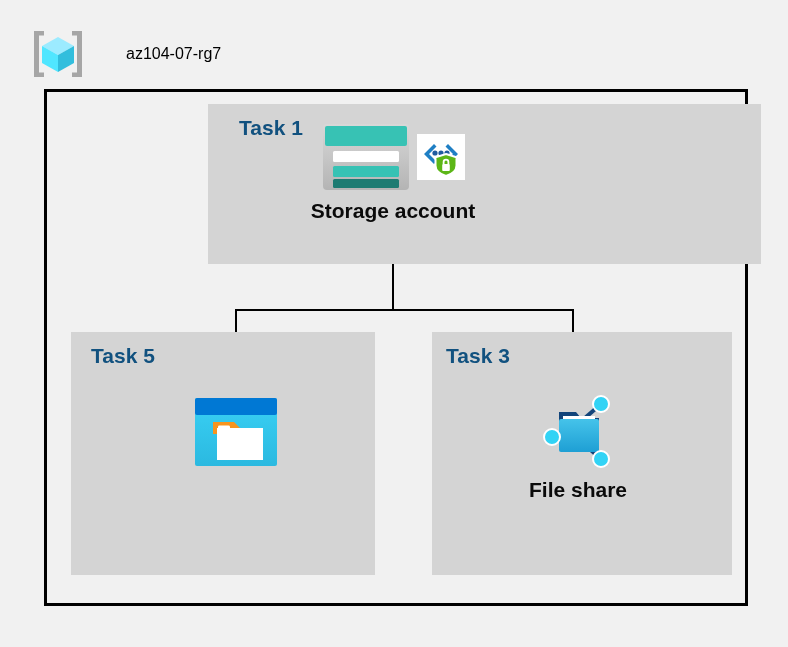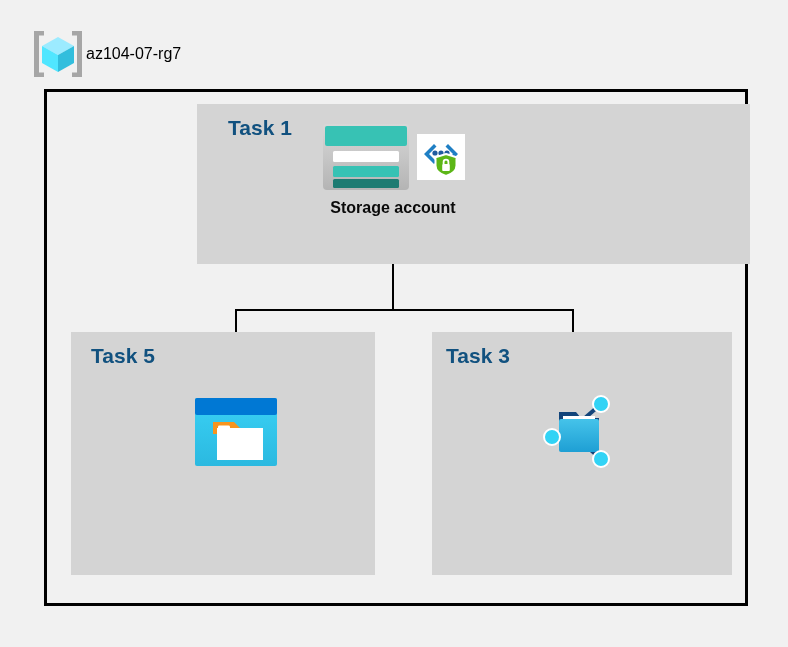--- a/index.html
+++ b/index.html
@@ -17,20 +17,21 @@
 
   
   #rg-header {
     position: absolute;
     left: 30px;
     top: 25px;
     width: 340px;
     height: 58px;
     display: flex;
     align-items: center;
+    gap: 40px;
   }
   #rg-icon {
     width: 56px;
     height: 52px;
     flex: 0 0 auto;
     display: block;
   }
 
   
   #rg-boundary {
@@ -42,21 +43,21 @@
     border: 3px solid #000000;
     box-sizing: border-box;
   }
 
   
   .task-panel {
     position: absolute;
     background: #d4d4d4;
     box-sizing: border-box;
   }
-  #panel-task1 { left: 197px; top: 104px;  width: 553px; height: 160px; }
+  #panel-task1 { left: 208px; top: 104px;  width: 553px; height: 160px; }
   #panel-task5 { left: 71px;  top: 332px;  width: 304px; height: 243px; }
   #panel-task3 { left: 432px; top: 332px;  width: 300px; height: 243px; }
 
   .task-label {
     position: absolute;
     font-size: 21px;
     font-weight: bold;
     color: #11517f;
     white-space: nowrap;
   }
@@ -66,21 +67,21 @@
 
   
   .node {
     position: absolute;
     display: flex;
     flex-direction: column;
     align-items: center;
   }
   .node-caption {
     margin-top: 8px;
-    font-size: 16px;
+    font-size: 21px;
     font-weight: bold;
     color: #0a0a0a;
     white-space: nowrap;
   }
   #node-storage   { left: 299px; top: 123px; width: 188px; }
   #node-blob      { left: 150px; top: 396px; width: 172px; }
   #node-fileshare { left: 497px; top: 390px; width: 162px; }
 
   .icon-row {
     display: flex;
@@ -211,13 +212,14 @@
 
       <path d="M28 26 L60 26 L60 33 L28 33 Z" fill="#ffffff"></path>
 
       <rect x="24" y="29" width="40" height="33" rx="2" fill="url(#fsFolder)"></rect>
 
       <circle cx="66" cy="14" r="8" fill="#32d3f5" stroke="#ffffff" stroke-width="2"></circle>
       <circle cx="17" cy="47" r="8" fill="#32d3f5" stroke="#ffffff" stroke-width="2"></circle>
       <circle cx="66" cy="69" r="8" fill="#32d3f5" stroke="#ffffff" stroke-width="2"></circle>
     </svg>
   </div>
+  <div class="node-caption">File share</div>
 </div>
 
 </body></html>

